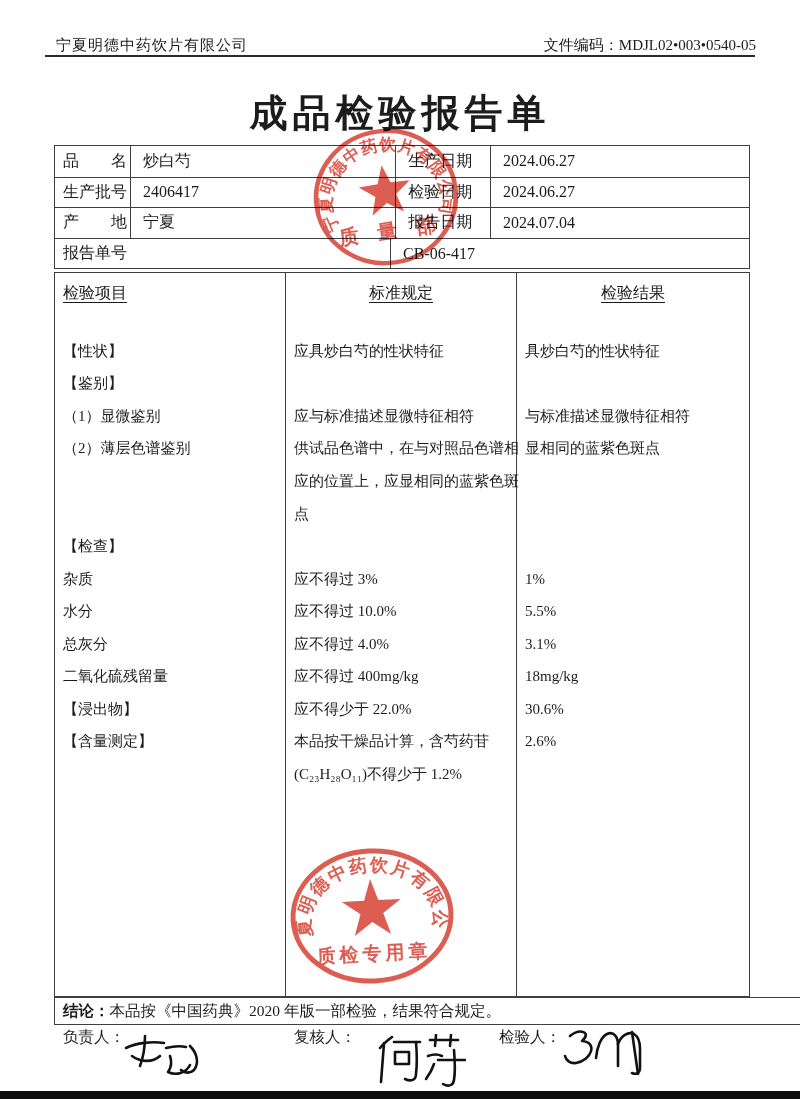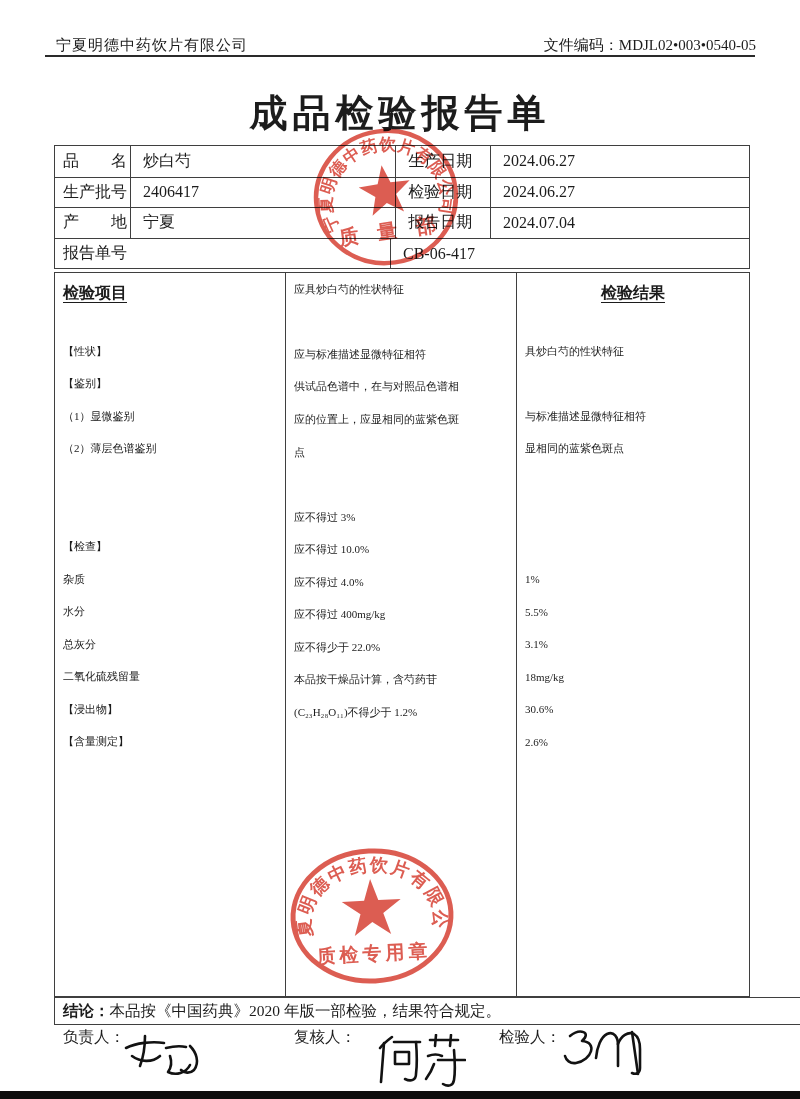--- a/index.html
+++ b/index.html
@@ -27,25 +27,25 @@
   .w-v2{width:263px;}  
   .w-rl{width:335px;}  
   .w-rv{width:359px;}
   
   .main-table{left:54px;top:272px;width:696px;height:725px;border:1px solid #3f3f3f;
               box-sizing:border-box;display:flex;}
   .mcol{box-sizing:border-box;height:100%;}
   .mcol-1{width:231px;border-right:1px solid #3f3f3f;}
   .mcol-2{width:231px;border-right:1px solid #3f3f3f;}
   .mcol-3{width:232px;}
-  .mhead{height:62px;padding-top:10px;font-size:16px;box-sizing:border-box;font-weight:bold;}
+  .mhead{height:62px;padding-top:10px;font-size:16px;box-sizing:border-box;}
   .mhead span{text-decoration:underline;text-underline-offset:4px;}
   .mh-left{padding-left:8px;text-align:left;}
   .mh-center{text-align:center;}
-  .mline{height:32.55px;font-size:11px;padding-left:8px;padding-right:4px;
+  .mline{height:32.55px;font-size:15px;padding-left:8px;padding-right:4px;
          white-space:nowrap;display:flex;align-items:center;box-sizing:border-box;}
   
   .conclusion{left:54px;top:997px;width:784px;height:28px;border:1px solid #3f3f3f;
               box-sizing:border-box;display:flex;align-items:center;padding-left:8px;font-size:15.5px;}
   .conclusion b{font-weight:bold;}
   
   .siglabel{font-size:15.5px;top:1027px;}
   .sig-svg{stroke:#121212;fill:none;stroke-width:2.6;stroke-linecap:round;stroke-linejoin:round;}
   
   .stamp{mix-blend-mode:multiply;opacity:0.88;}
@@ -101,20 +101,21 @@
     <div class="mline">【检查】</div>
     <div class="mline">杂质</div>
     <div class="mline">水分</div>
     <div class="mline">总灰分</div>
     <div class="mline">二氧化硫残留量</div>
     <div class="mline">【浸出物】</div>
     <div class="mline">【含量测定】</div>
     <div class="mline"></div>
   </div>
   <div class="mcol mcol-2">
+    <div class="mhead mh-center"><span>标准规定</span></div>
     <div class="mline">应具炒白芍的性状特征</div>
     <div class="mline"></div>
     <div class="mline">应与标准描述显微特征相符</div>
     <div class="mline">供试品色谱中，在与对照品色谱相</div>
     <div class="mline">应的位置上，应显相同的蓝紫色斑</div>
     <div class="mline">点</div>
     <div class="mline"></div>
     <div class="mline">应不得过 3%</div>
     <div class="mline">应不得过 10.0%</div>
     <div class="mline">应不得过 4.0%</div>

